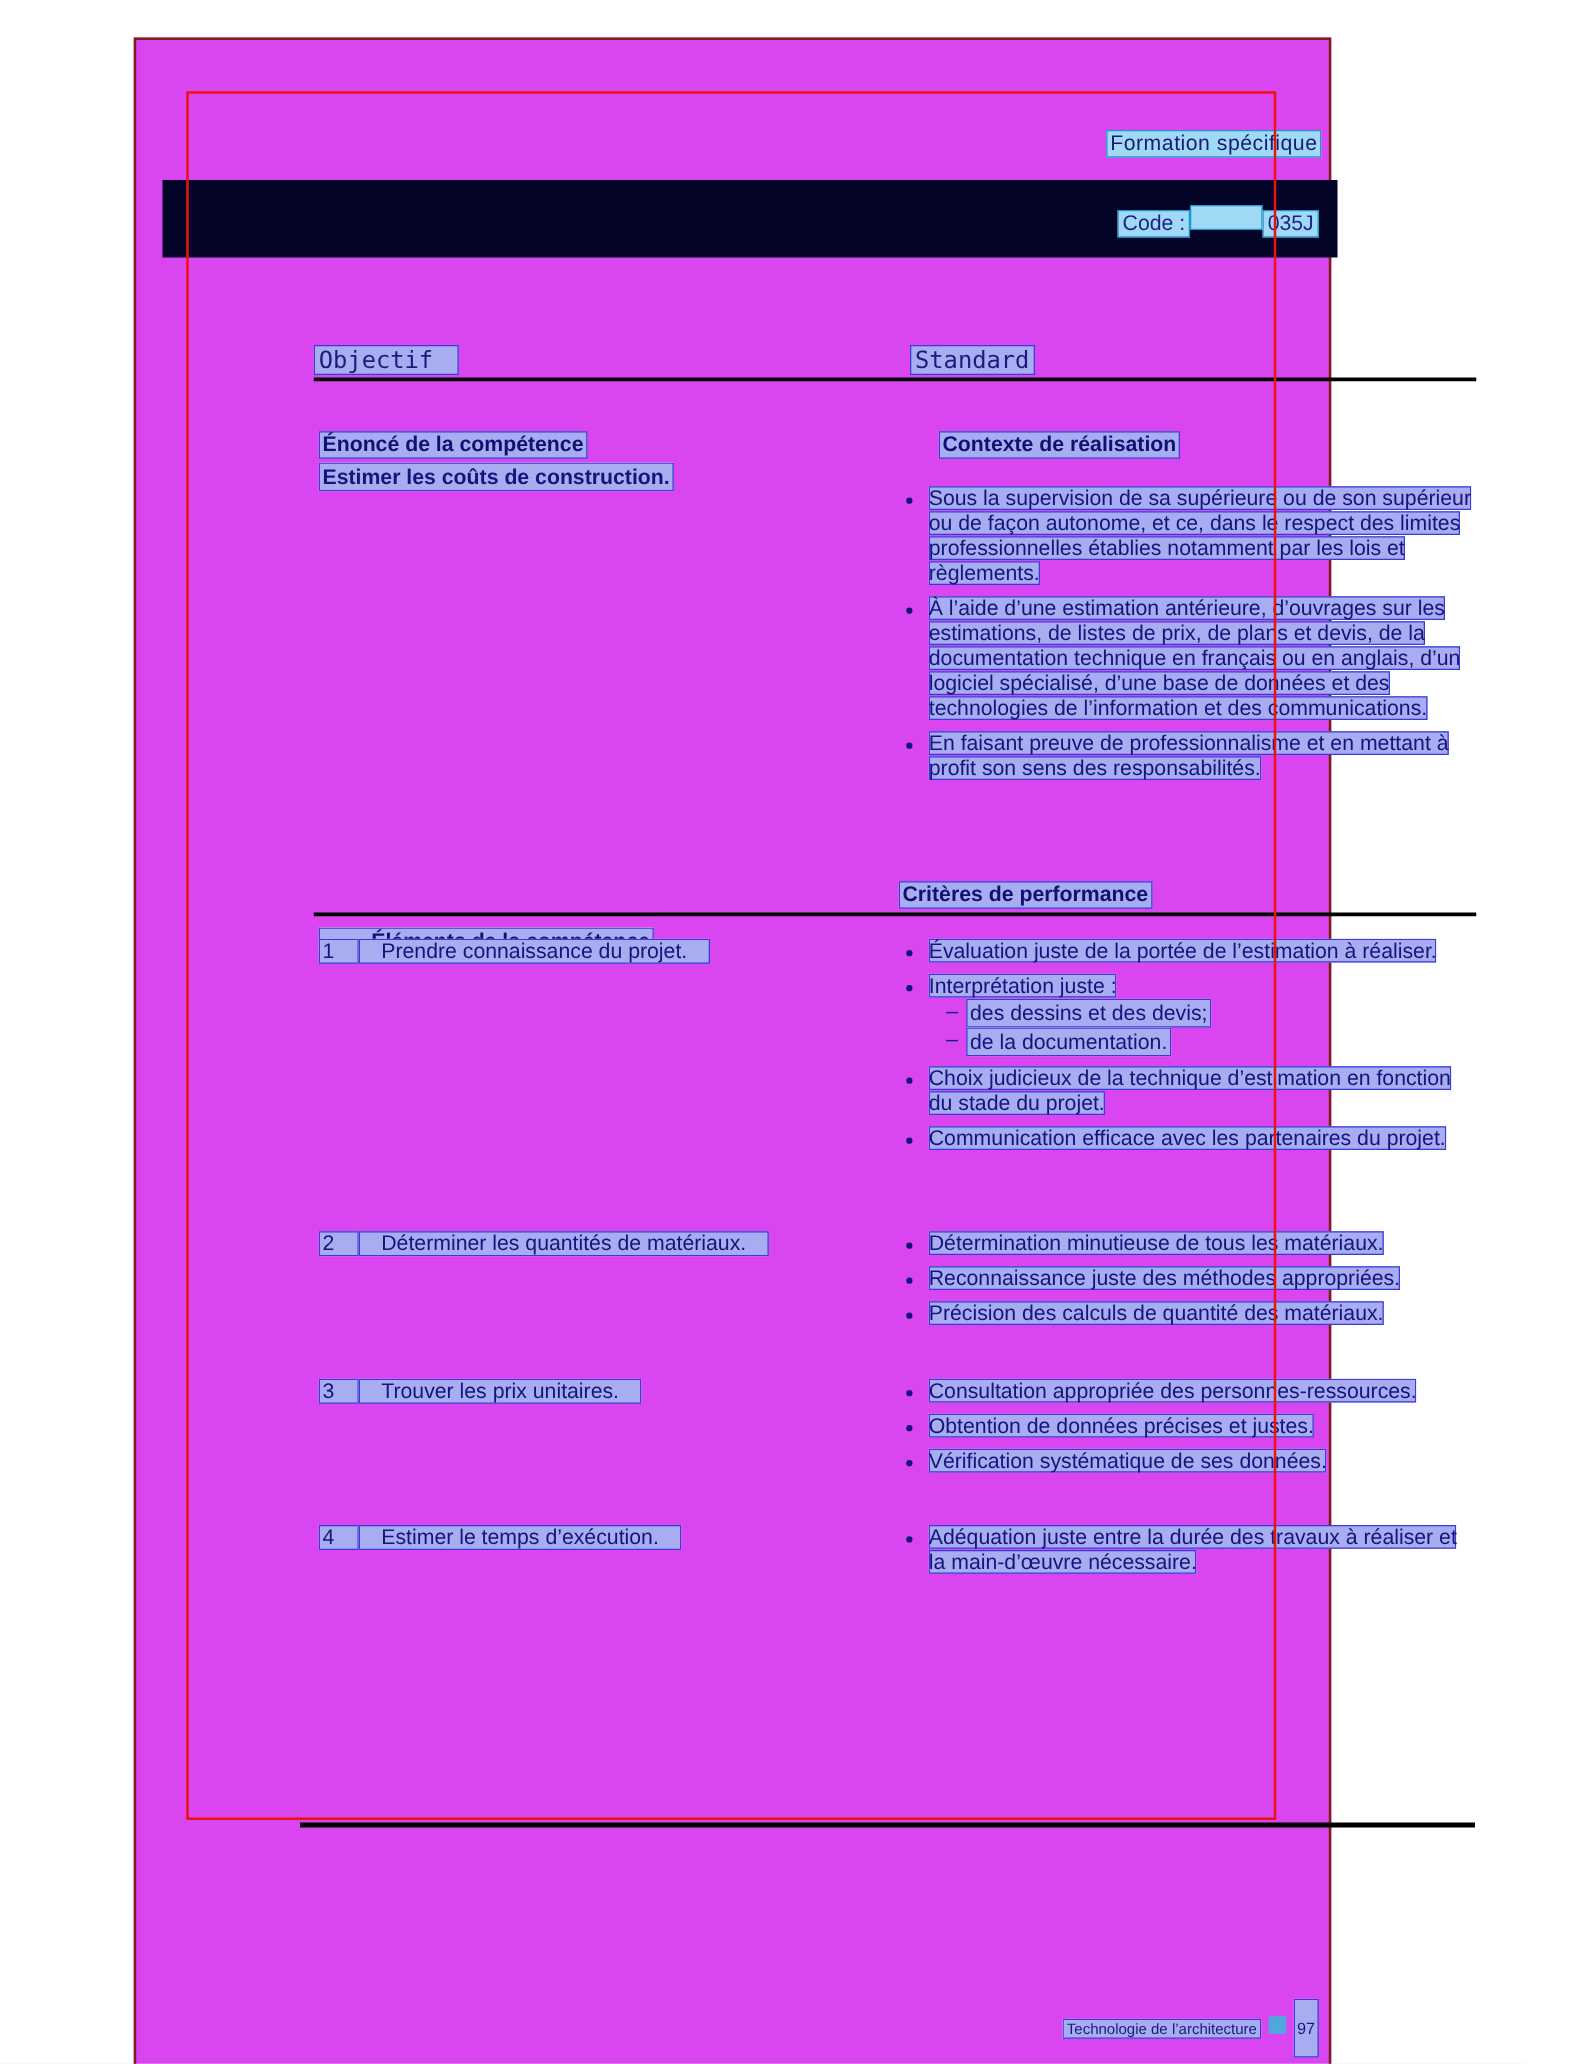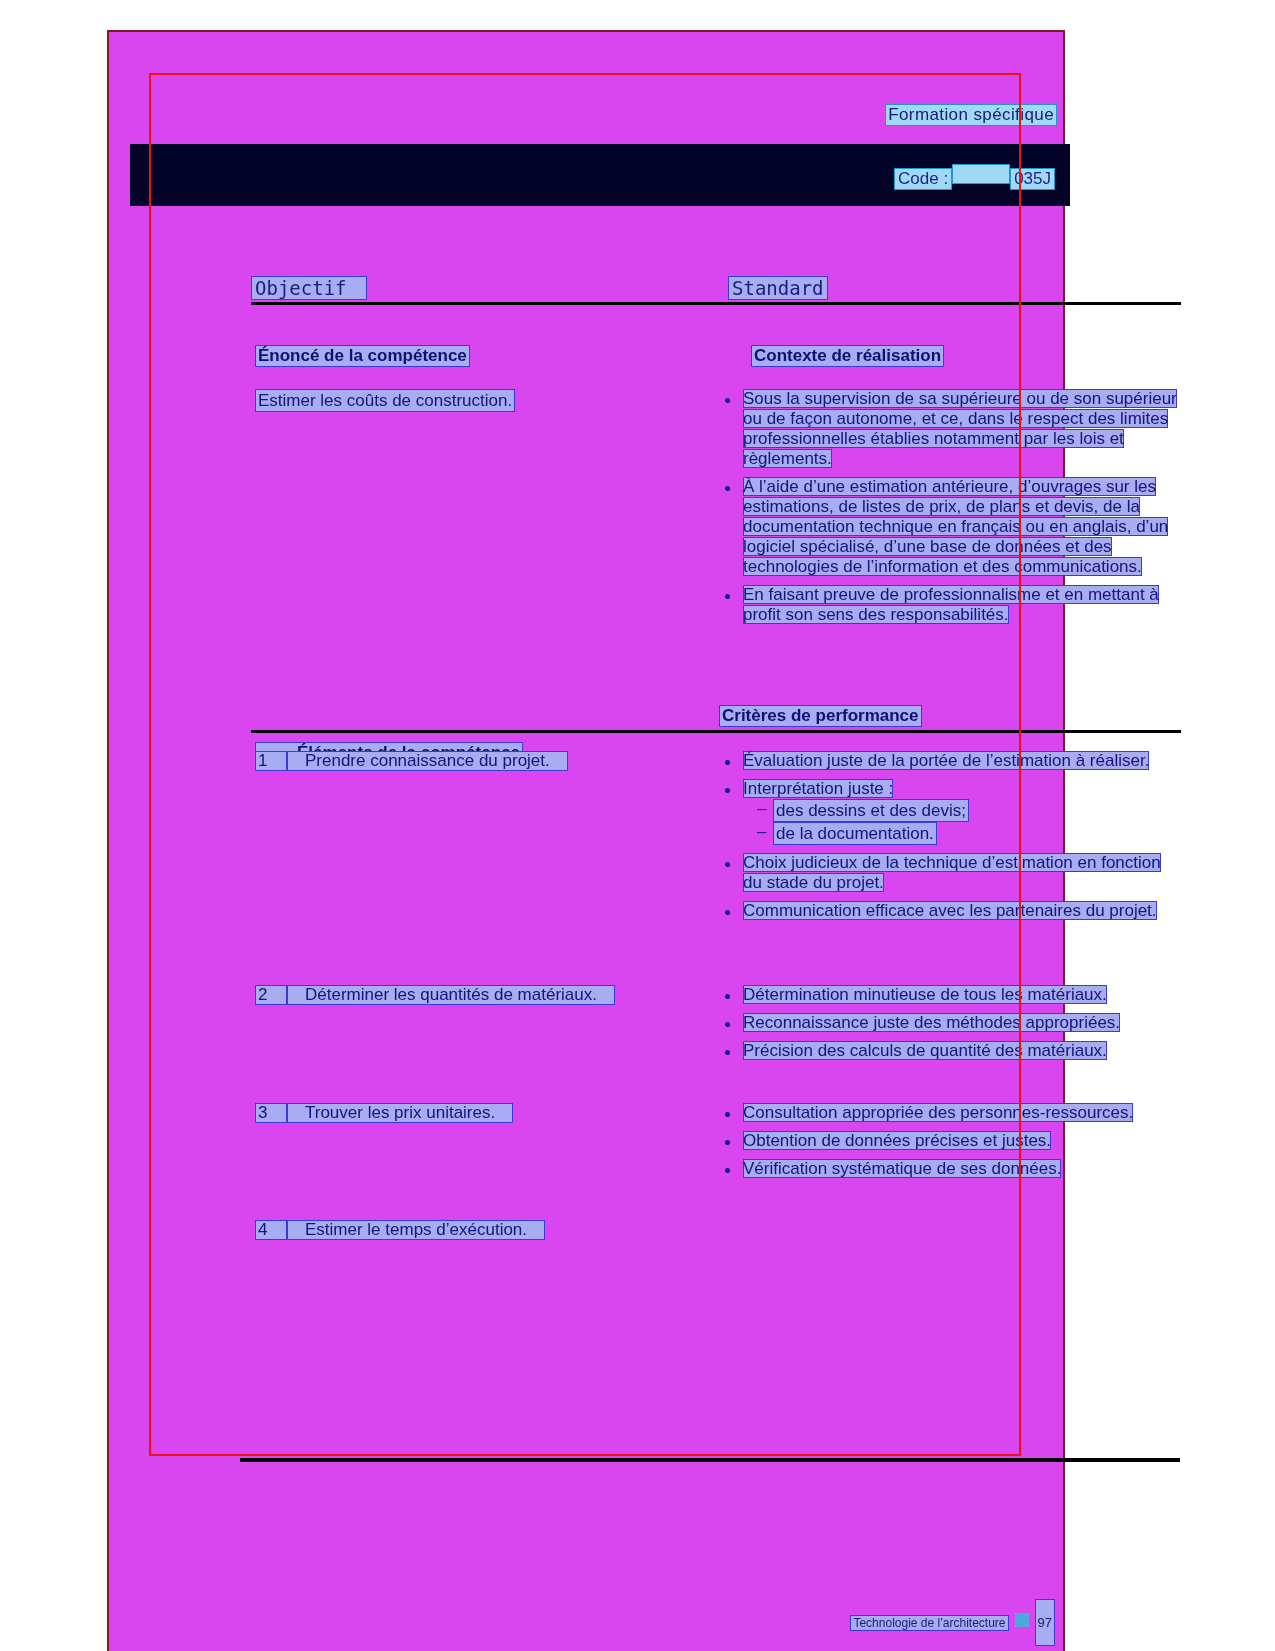--- a/index.html
+++ b/index.html
@@ -264,21 +264,21 @@
 
   <div id="obj-std-row">
     <div id="objectif" class="hl">Objectif</div>
     <div id="standard" class="hl">Standard</div>
   </div>
   <div class="rule" id="rule-1"></div>
 
   <div class="col-head hl" id="head-enonce">Énoncé de la compétence</div>
   <div class="col-head hl" id="head-contexte">Contexte de réalisation</div>
 
-  <div class="left-col" style="top:357px;">
+  <div class="left-col" style="top:338px;font-weight:bold;">
     <span class="txtline hl">Estimer les coûts de construction.</span>
   </div>
 
   <div class="right-col" style="top:357px;">
     <ul class="bullets">
       <li><span class="para hl">Sous la supervision de sa supérieure ou de son supérieur ou de façon autonome, et ce, dans le respect des limites professionnelles établies notamment par les lois et règlements.</span></li>
       <li><span class="para hl">À l’aide d’une estimation antérieure, d’ouvrages sur les estimations, de listes de prix, de plans et devis, de la documentation technique en français ou en anglais, d’un logiciel spécialisé, d’une base de données et des technologies de l’information et des communications.</span></li>
       <li><span class="para hl">En faisant preuve de professionnalisme et en mettant à profit son sens des responsabilités.</span></li>
     </ul>
   </div>
@@ -323,20 +323,25 @@
     <ul class="bullets">
       <li><span class="para hl">Consultation appropriée des personnes-ressources.</span></li>
       <li><span class="para hl">Obtention de données précises et justes.</span></li>
       <li><span class="para hl">Vérification systématique de ses données.</span></li>
     </ul>
   </div>
 
   <div class="elem-row" style="top:1188px;">
     <span class="elem-num hl">4</span><span class="elem-text hl">Estimer le temps d’exécution.</span>
   </div>
+  <div class="crit-group" style="top:1188px;">
+    <ul class="bullets">
+      <li><span class="para hl">Adéquation juste entre la durée des travaux à réaliser et la main-d’œuvre nécessaire.</span></li>
+    </ul>
+  </div>
 
   <div class="rule" id="rule-3"></div>
 
   <div id="footer">
     <span id="footer-text" class="hl">Technologie de l’architecture</span>
     <span id="footer-sep"></span>
     <span id="footer-page" class="hl">97</span>
   </div>
 
 </div>

